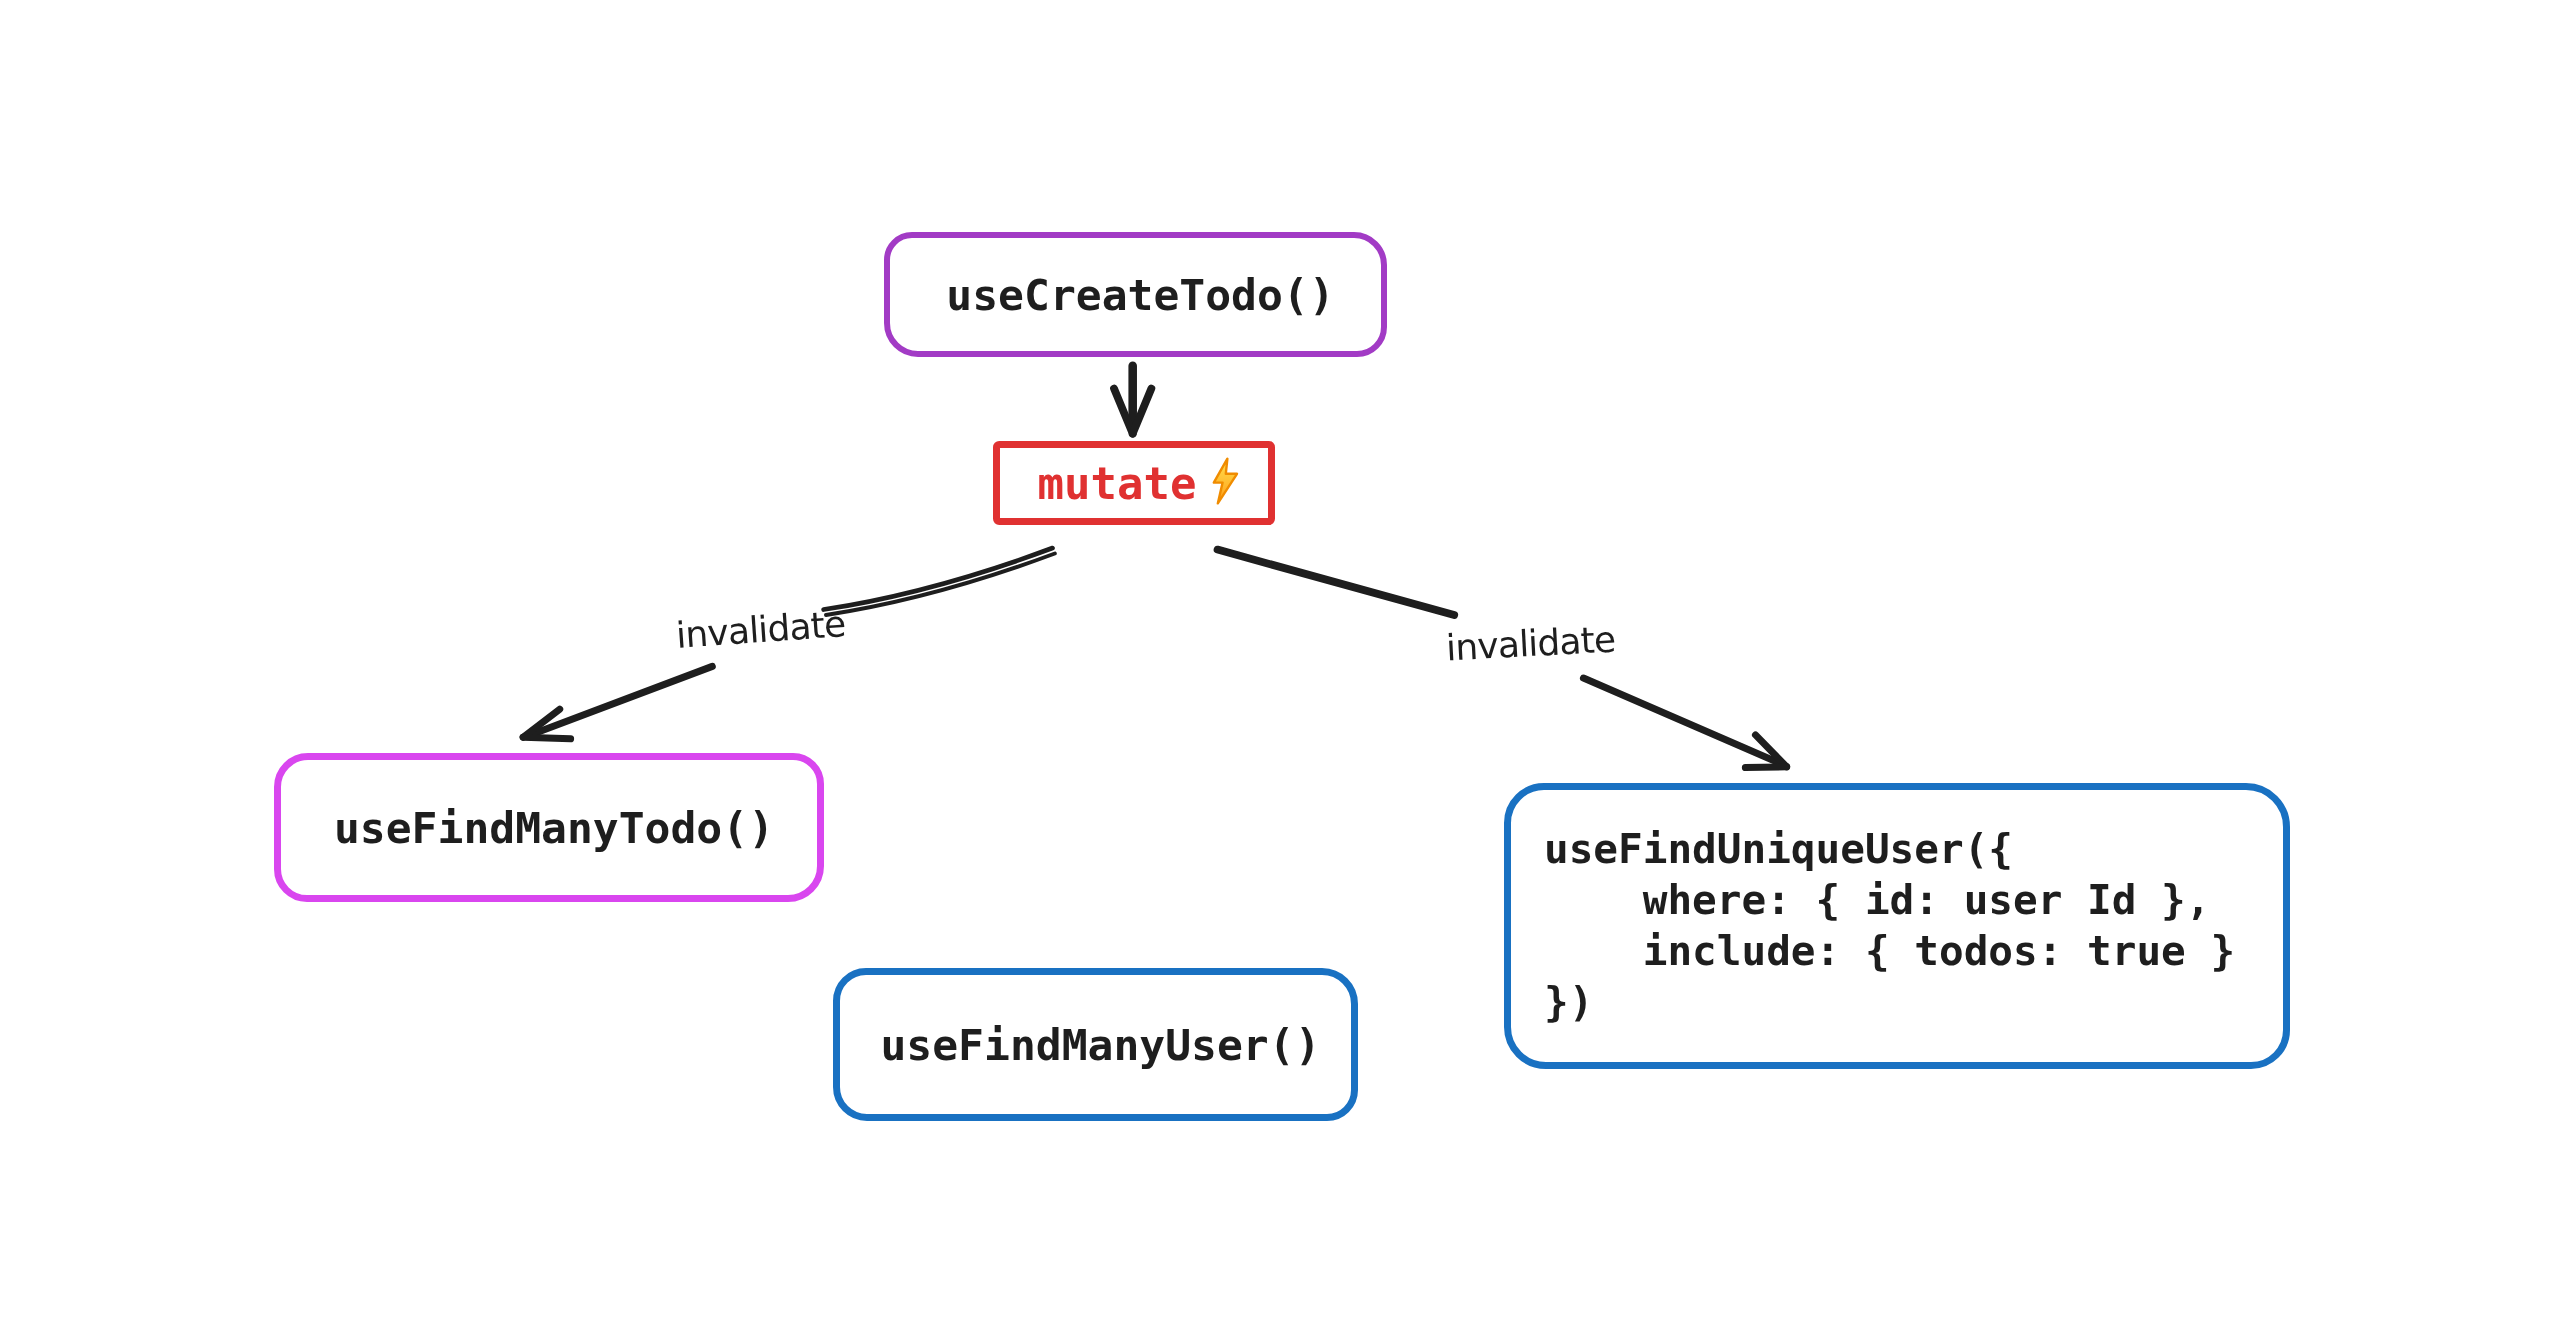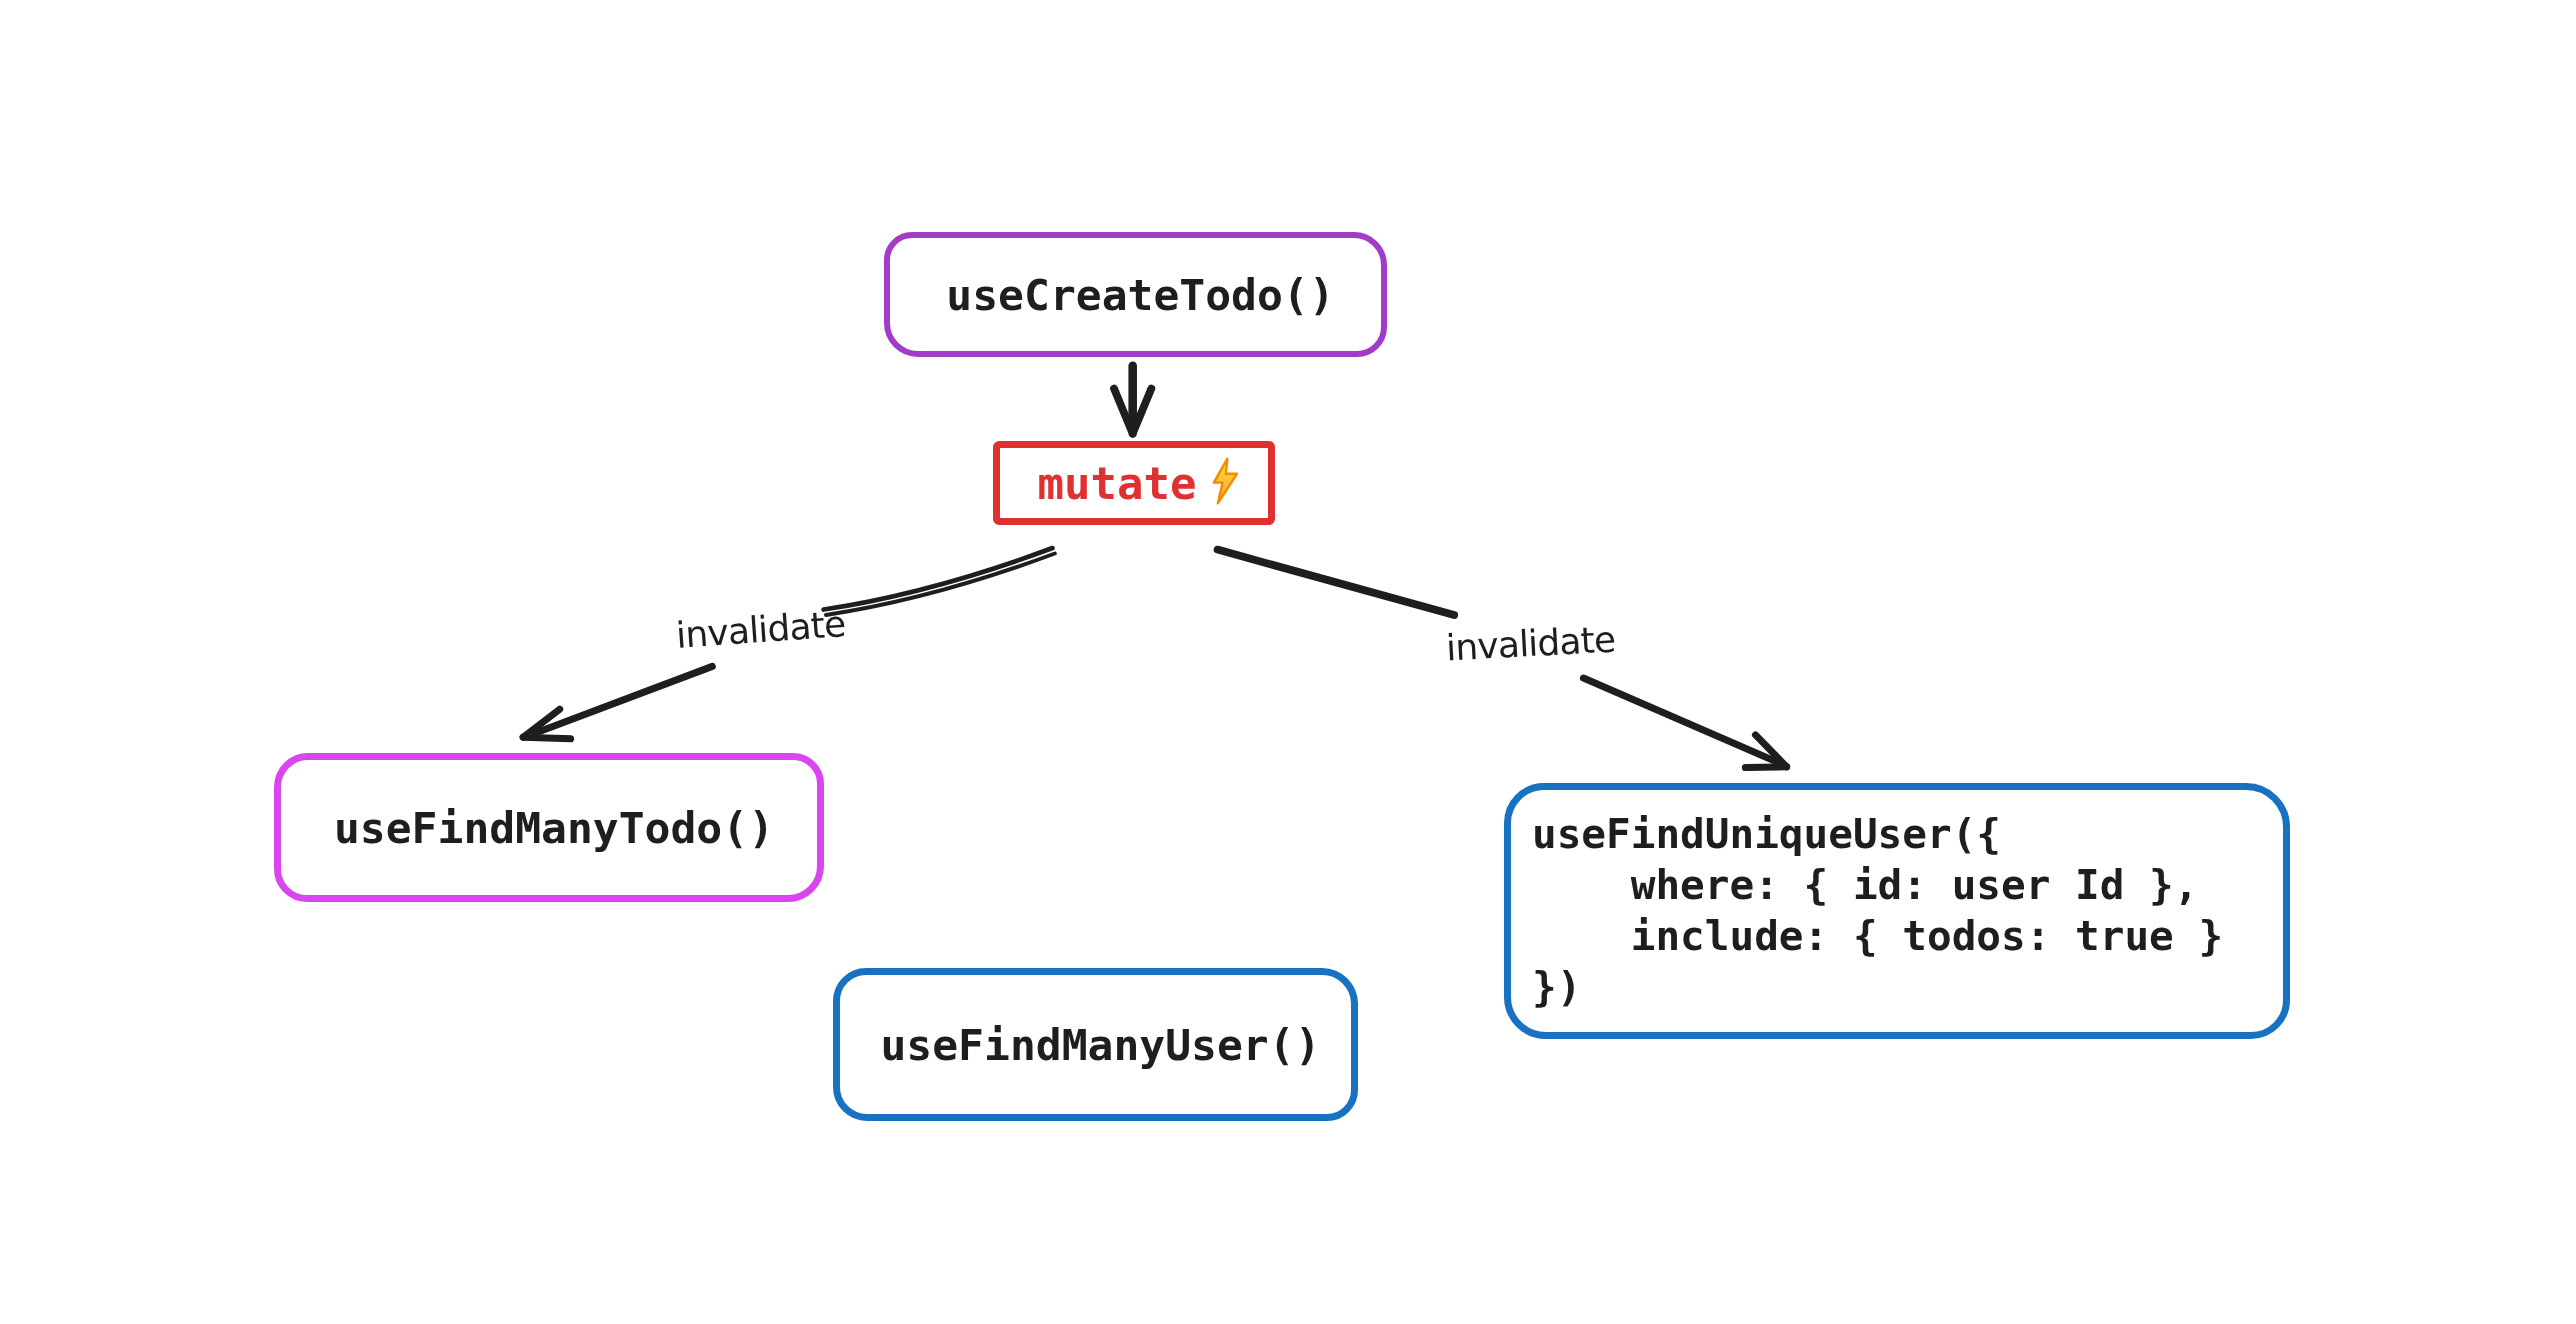--- a/index.html
+++ b/index.html
@@ -51,26 +51,26 @@
     font-size: 43px;
   }
   .node-find-many-user {
     left: 833px; top: 956px; width: 525px; height: 153px;
     border: 7px solid #1971c2;
     border-radius: 33px 36px 31px 34px;
     font-size: 43px;
     margin-top: 12px;
   }
   .node-find-unique-user {
-    left: 1504px; top: 783px; width: 786px; height: 256px;
+    left: 1504px; top: 783px; width: 786px; height: 286px;
     border: 7.8px solid #1971c2;
     border-radius: 40px 44px 39px 42px;
     font-size: 41px;
     justify-content: flex-start;
-    padding-left: 21px;
+    padding-left: 33px;
   }
   .code-block {
     margin: 0;
     font: inherit;
     line-height: 51px;
     white-space: pre;
   }
   .bolt-icon { display: block; margin-top: -3.1px; }
   .edge-label {
     position: absolute;

